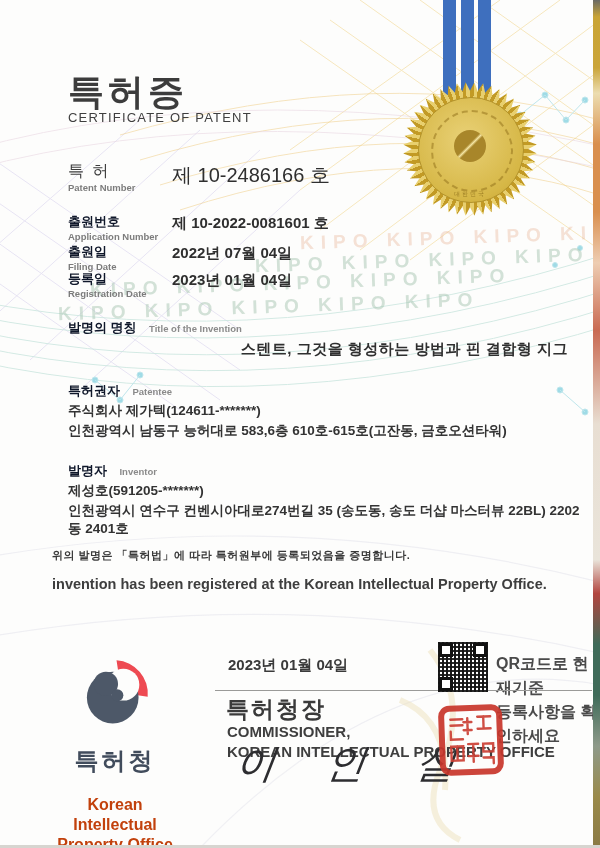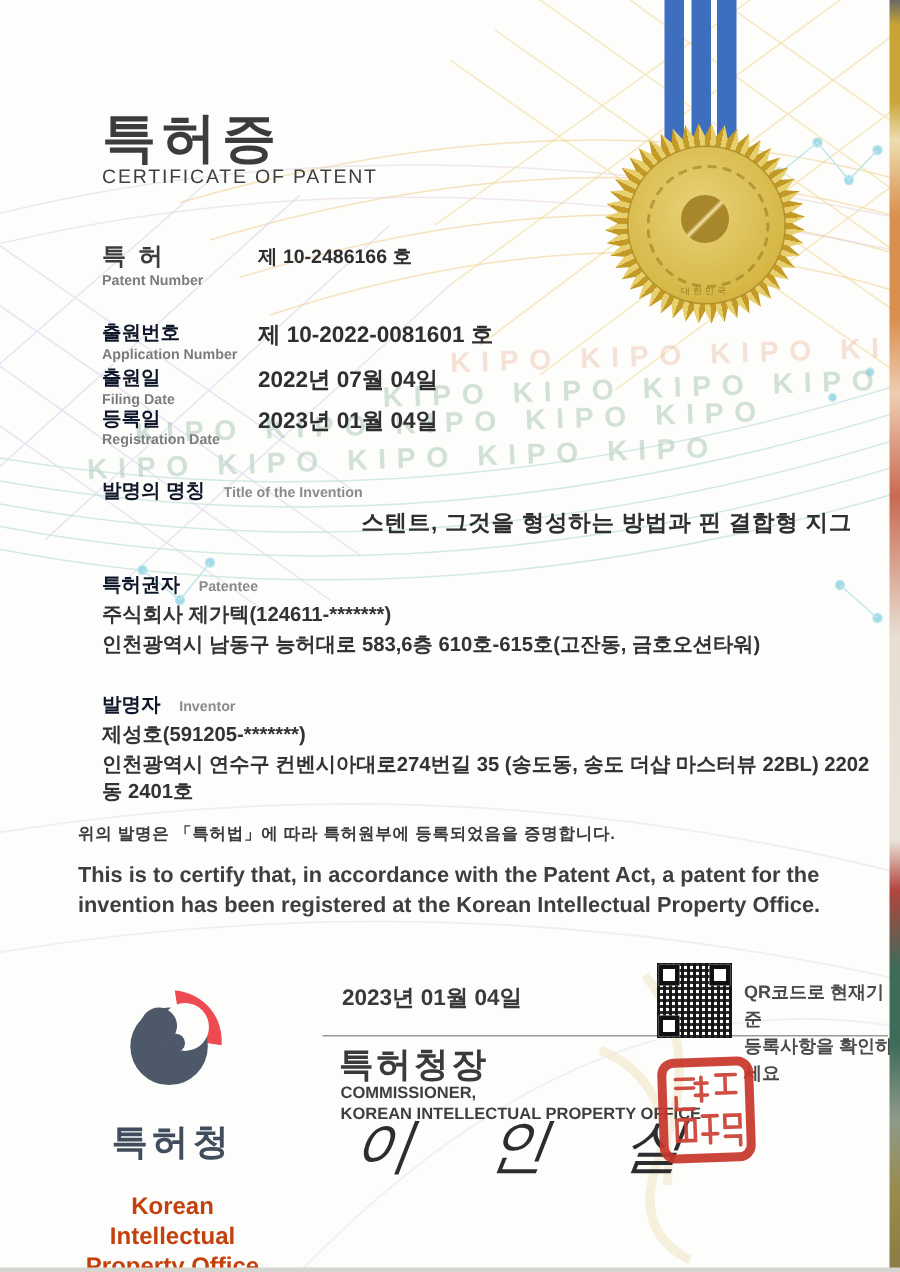--- a/index.html
+++ b/index.html
@@ -26,21 +26,21 @@
   #seal .core{position:absolute;left:38%;top:36%;width:24%;height:24%;border-radius:50%;
      background:linear-gradient(135deg,#a8862a 45%,#f3e3a0 50%,#a8862a 55%);}
   #seal .motto{position:absolute;left:0;right:0;bottom:13%;text-align:center;
      font-size:6px;letter-spacing:2px;color:rgba(140,110,25,.8);}
   
   .z{z-index:4;}
   .h-ko{font-size:36px;font-weight:bold;letter-spacing:4px;color:#3c3c3c;}
   .h-en{font-size:13px;font-weight:normal;letter-spacing:1.2px;color:#3f3f3f;}
   .lbl-ko{font-size:13px;font-weight:bold;color:#0f172a;}
   .lbl-en{font-size:9.5px;font-weight:bold;color:#7c7c7c;}
-  .big-val{font-size:13px;font-weight:bold;color:#2f2f2f;}
+  .big-val{font-size:20px;font-weight:normal;color:#2f2f2f;}
   .val{font-size:15px;font-weight:bold;color:#2f2f2f;}
   .body-b{font-size:13.5px;font-weight:bold;color:#333;}
   .inline-en{font-size:9.5px;font-weight:bold;color:#8a8a8a;margin-left:8px;}
   
   #divider{left:215px;top:690px;width:377px;height:1px;background:#9a9a98;z-index:4;}
   #sig{left:236px;top:736px;z-index:5;font-family:"Liberation Serif",serif;font-style:italic;
        font-size:40px;letter-spacing:20px;color:#2d2d30;transform:skewX(-8deg);}
   
   #qr{left:438px;top:642px;width:50px;height:50px;z-index:5;background:
       repeating-linear-gradient(0deg,rgba(20,20,20,.9) 0 2px,transparent 2px 4px),
@@ -151,21 +151,21 @@
   <div class="disc"></div>
   <div class="ring"></div>
   <div class="core"></div>
   <div class="motto">대한민국</div>
 </div>
 
 <div class="abs z h-ko" style="left:68px;top:68px;">특허증</div>
 <div class="abs z h-en" style="left:68px;top:110px;">CERTIFICATE OF PATENT</div>
 
 <div class="abs z" style="left:68px;top:161px;">
-  <div style="font-size:16px;font-weight:bold;color:#3c3c3c;letter-spacing:2px;">특 허</div>
+  <div style="font-size:16px;font-weight:normal;color:#3c3c3c;letter-spacing:2px;">특 허</div>
   <div class="lbl-en">Patent Number</div>
 </div>
 <div class="abs z big-val" style="left:172px;top:162px;">제 10-2486166 호</div>
 
 <div class="abs z" style="left:68px;top:213px;">
   <div class="lbl-ko">출원번호</div>
   <div class="lbl-en">Application Number</div>
 </div>
 <div class="abs z val" style="left:172px;top:214px;">제 10-2022-0081601 호</div>
 
@@ -202,40 +202,39 @@
   <div>
     <span class="lbl-ko">발명자</span>
     <span class="inline-en">Inventor</span>
   </div>
   <div class="body-b" style="margin-top:2px;">제성호(591205-*******)</div>
   <div class="body-b" style="margin-top:2px;">인천광역시 연수구 컨벤시아대로274번길 35 (송도동, 송도 더샵 마스터뷰 22BL) 2202동 2401호</div>
 </div>
 
 <div class="abs z" style="left:52px;top:548px;font-size:11px;font-weight:bold;color:#3a3a3a;letter-spacing:.5px;">위의 발명은 「특허법」에 따라 특허원부에 등록되었음을 증명합니다.</div>
 <div class="abs z" style="left:52px;top:575px;font-size:14.5px;font-weight:bold;color:#3e3e3e;line-height:1.35;">
-  <div>This is to certify that, in accordance with the Patent Act, a patent for the</div>
   <div>invention has been registered at the Korean Intellectual Property Office.</div>
 </div>
 
 <div class="abs z" style="left:228px;top:656px;font-size:15px;font-weight:bold;color:#3a3a3a;">2023년 01월 04일</div>
 
 <div id="qr" class="abs">
   <div class="finder" style="left:1px;top:1px;"></div>
   <div class="finder" style="right:1px;top:1px;"></div>
   <div class="finder" style="left:1px;bottom:1px;"></div>
 </div>
-<div class="abs z" style="left:496px;top:652px;font-size:12px;font-weight:bold;color:#4a4a4a;line-height:1.5;">
+<div class="abs z" style="left:496px;top:652px;font-size:16px;font-weight:bold;color:#4a4a4a;line-height:1.5;">
   <div>QR코드로 현재기준</div>
   <div>등록사항을 확인하세요</div>
 </div>
 
 <div id="divider" class="abs"></div>
 
 <div class="abs z" style="left:226px;top:694px;font-size:23px;font-weight:bold;color:#3a3a3a;letter-spacing:2px;">특허청장</div>
-<div class="abs z" style="left:227px;top:722px;font-size:11px;font-weight:bold;color:#3e3e3e;line-height:1.3;">
+<div class="abs z" style="left:227px;top:722px;font-size:15px;font-weight:bold;color:#3e3e3e;line-height:1.3;">
   <div>COMMISSIONER,</div>
   <div>KOREAN INTELLECTUAL PROPERTY OFFICE</div>
 </div>
 
 <div id="sig" class="abs">이 인 실</div>
 
 <svg id="stamp" class="abs" width="66" height="72" viewBox="0 0 66 72" xmlns="http://www.w3.org/2000/svg">
   <rect x="4" y="4" width="58" height="64" rx="8" fill="none" stroke="#c8362b" stroke-width="6"></rect>
   <g stroke="#cc4035" stroke-width="2.4" fill="none" stroke-linecap="round">
     <path d="M13,15 h12 M13,21 h12 M13,27 v8 h12"></path>

